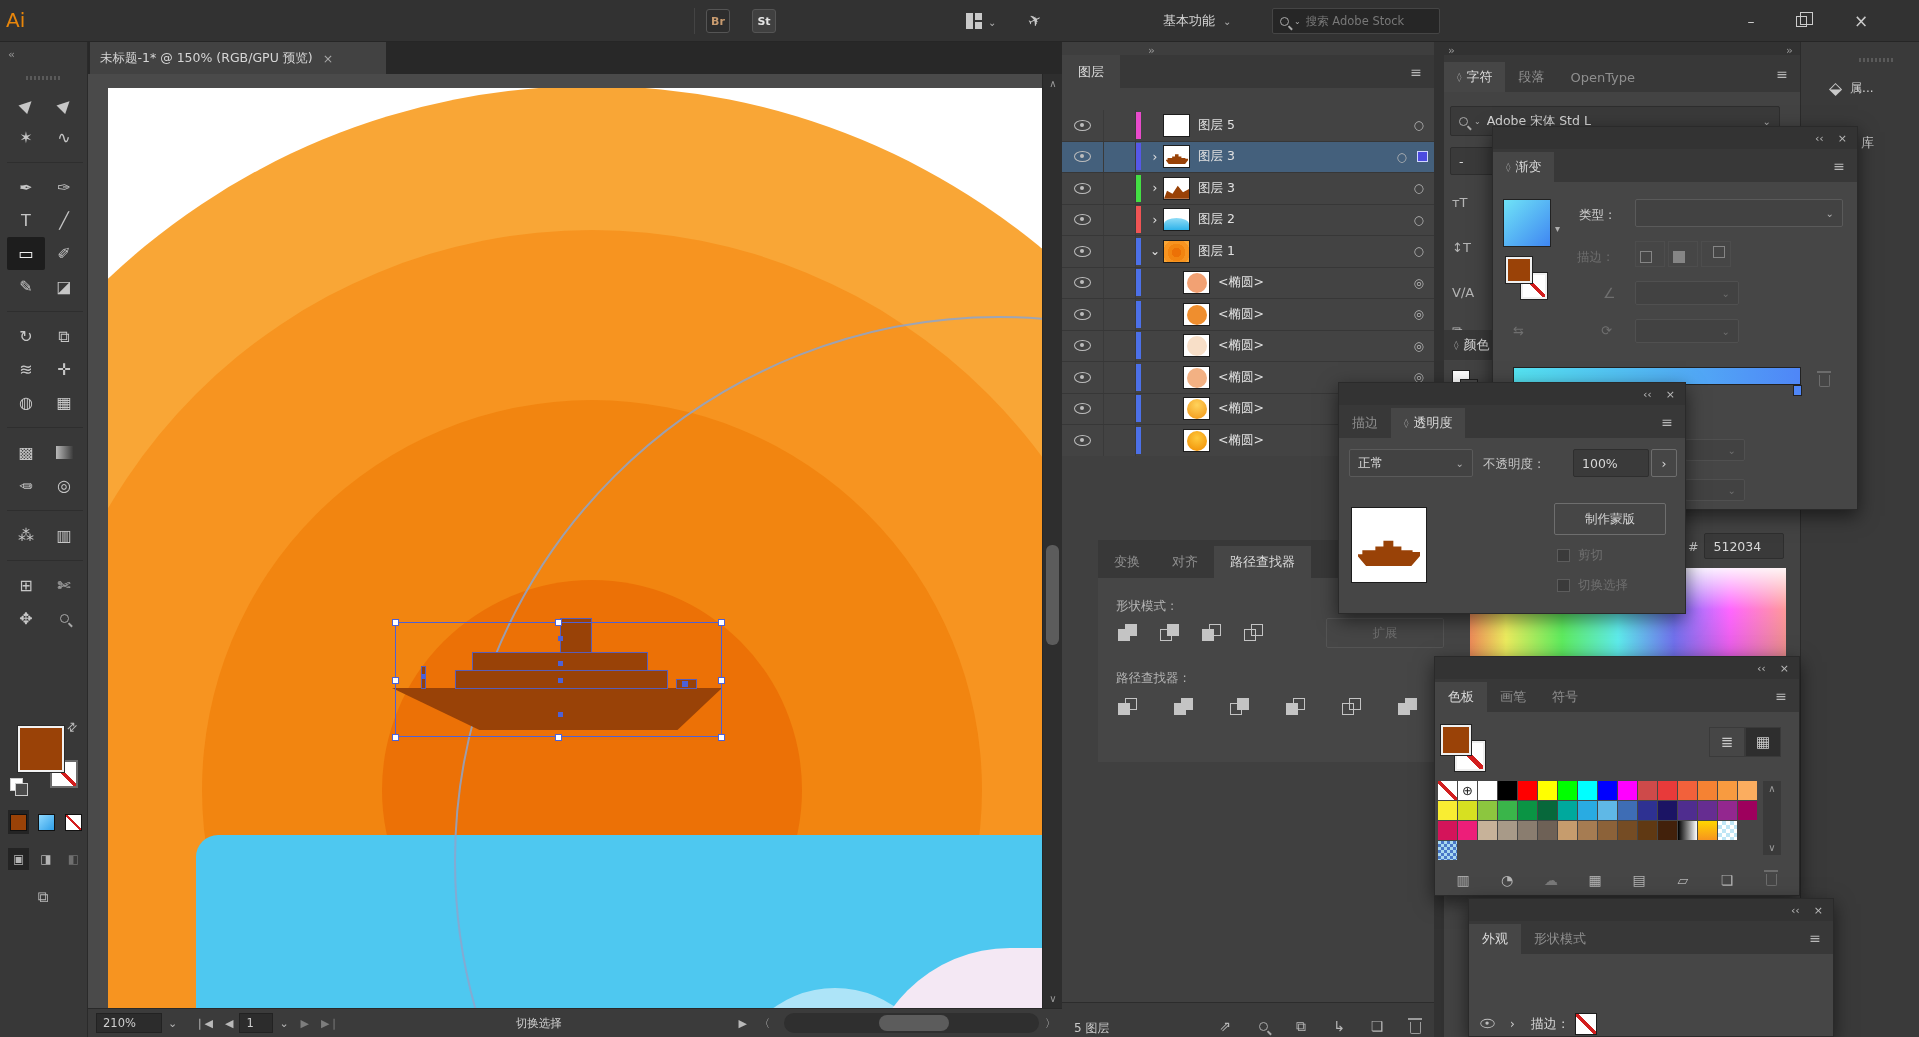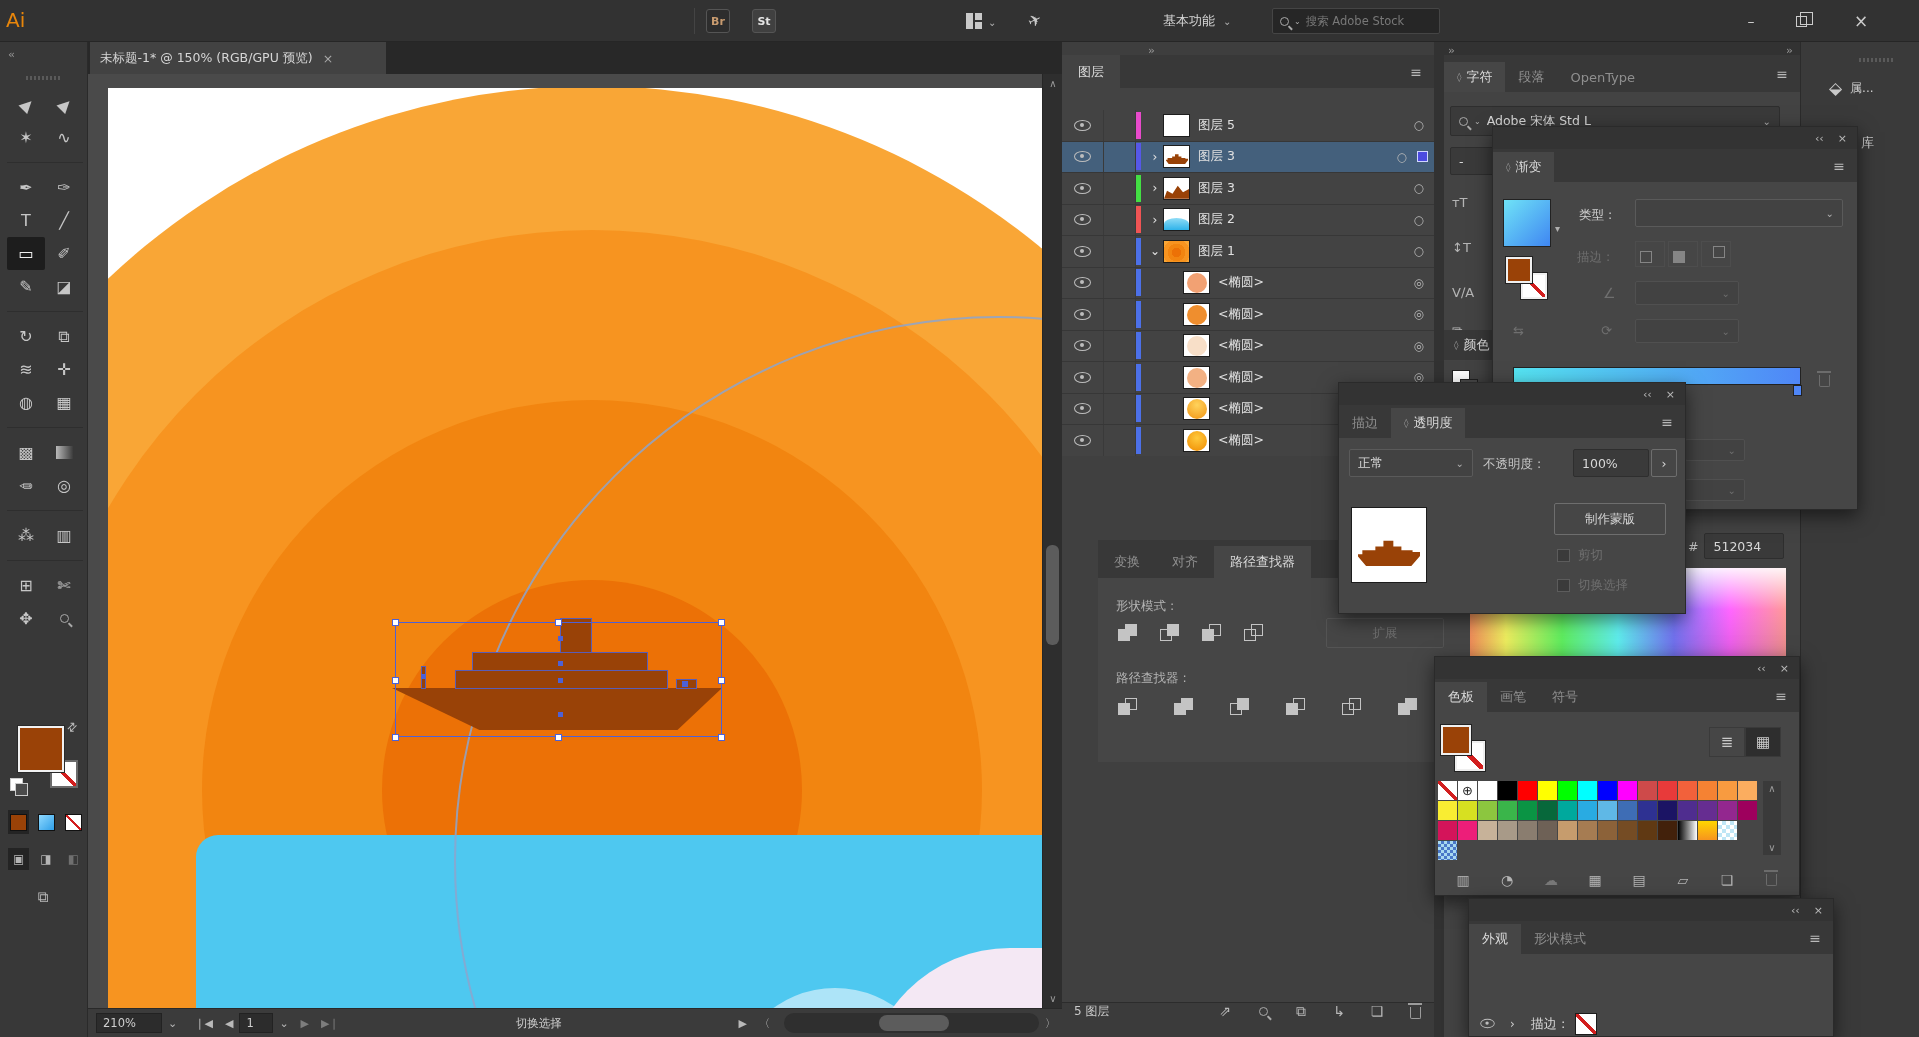--- a/index.html
+++ b/index.html
@@ -104,21 +104,21 @@
   .lrow.sel { background:#44607c; }
   .lrow .cell-eye { width:42px; display:flex; justify-content:center; border-right:1px solid #3a3a3a; align-self:stretch; align-items:center; }
   .lrow .cell-lock { width:32px; border-right:1px solid #3a3a3a; align-self:stretch; }
   .lrow .bar { width:5px; height:27px; margin:0 6px 0 0; }
   .lrow .exp { width:16px; font-size:12px; color:#e3e3e3; text-align:center; }
   .lthumb { width:27px; height:23px; background:#fff; border:1px solid #1d1d1d; margin-right:8px; position:relative; overflow:hidden; }
   .lname { font-size:12.5px; color:#e0e0e0; flex:1; }
   .lcircle { font-size:12px; color:#b9b9b9; margin-right:10px; }
   .selchip { width:11px; height:11px; background:#4b4be0; border:1px solid #cfd6ff; margin-right:6px; }
   #layers-footer { position:absolute; left:0; top:962px; width:372px; height:35px; background:#3b3b3b; border-top:1px solid #2c2c2c;
-                   display:flex; align-items:flex-start; font-size:12px; color:#c9c9c9; }
+                   display:flex; align-items:flex-end; font-size:12px; color:#c9c9c9; }
   #layers-footer .fic { width:38px; text-align:center; font-size:14px; color:#b9b9b9; }
 
   
   #pathfinder { left:1098px; top:540px; width:372px; height:222px; z-index:4; }
   .ptabs { position:absolute; left:0; top:0; width:100%; height:38px; background:#383838; display:flex; align-items:flex-end; }
   .ptab { height:32px; display:flex; align-items:center; padding:0 16px; font-size:13px; color:#8f8f8f; }
   .ptab.on { background:#464646; color:#dadada; }
   .pbody { position:absolute; left:0; top:38px; width:100%; bottom:0; background:#464646; }
   .plabel { font-size:12.5px; color:#b4b4b4; }
   .pfbtn { width:30px; height:26px; position:relative; display:inline-block; }

